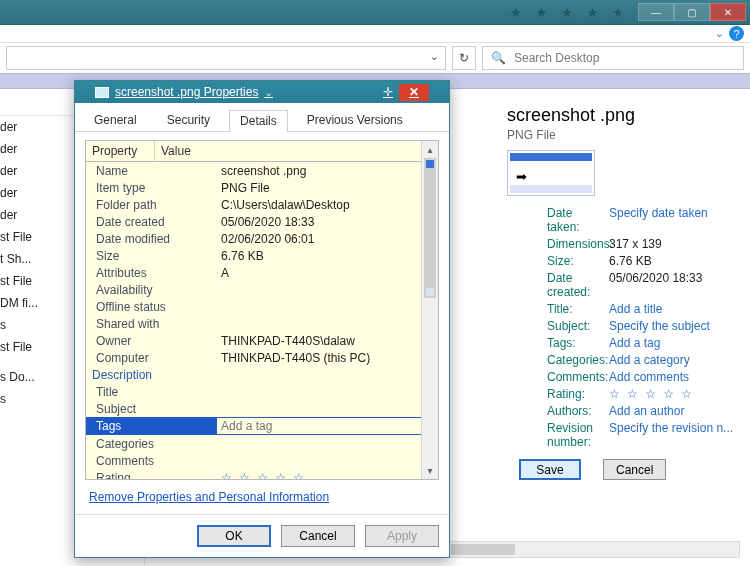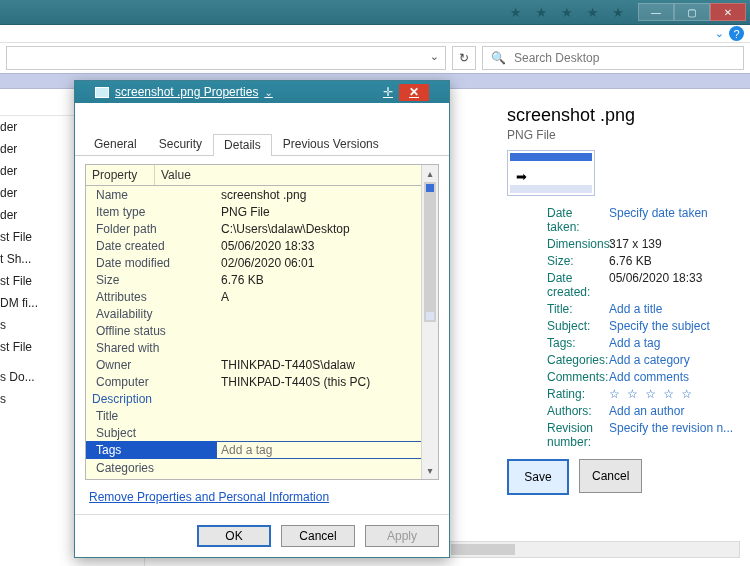--- a/index.html
+++ b/index.html
@@ -81,21 +81,21 @@
   }
   .thumb::before{content:"";position:absolute;left:2px;top:2px;right:2px;height:8px;background:#3a6fd8;}
   .thumb::after{content:"";position:absolute;left:2px;bottom:2px;right:2px;height:8px;background:#dbe2f4;}
   .thumb .arrow{position:absolute;left:8px;top:18px;font-size:13px;color:#000;}
   .meta{display:grid;grid-template-columns:98px 1fr;row-gap:3px;column-gap:4px;}
   .meta .k{color:#0f766e;margin-left:40px;}
   .meta .v{color:#222;}
   .meta .v.link{color:#2a6ec4;}
   .meta .stars{color:#2a6ec4;letter-spacing:2px;}
   .btnbar{margin-top:10px;display:flex;gap:10px;}
-  .btn{min-width:62px;height:21px;border:1px solid #8f8f8f;background:#e6e6e6;display:flex;align-items:center;justify-content:center;padding:16px 12px;font-size:12px;}
+  .btn{min-width:62px;height:21px;border:1px solid #8f8f8f;background:#e6e6e6;display:flex;align-items:center;justify-content:center;padding:8px 12px;font-size:12px;margin-left:12px;}
   .btn.primary{border:2px solid #2a6ec4;background:#dfefff;}
 
   
   .dlg{
     position:absolute;
     left:74px; top:80px;
     width:376px; height:478px;
     background:#fff;
     border:1px solid #3c7f8f;
     box-shadow:0 4px 14px rgba(0,0,0,.35);
@@ -103,21 +103,21 @@
   }
   .dlg .dtitle{
     height:22px;background:linear-gradient(#2f88a0,#2a7e96);
     display:flex;align-items:center;padding:0 20px;color:#fff;gap:6px;text-decoration:underline;
   }
   .dlg .dtitle .ico{width:14px;height:11px;background:#cfeff7;border:1px solid #fff;}
   .dlg .dtitle .sp{flex:1;}
   .dlg .dtitle .chev{color:#e2f3f8;font-size:10px;}
   .dlg .dtitle .pin{color:#e2f3f8;font-size:12px;}
   .dlg .dtitle .xb{width:30px;height:17px;background:#d9402c;color:#fff;display:flex;align-items:center;justify-content:center;font-size:12px;font-weight:bold;}
-  .dlg .tabs{display:flex;border-bottom:1px solid #cfcfcf;padding:6px 8px 0;gap:0;background:#fff;margin-top:24px;}
+  .dlg .tabs{display:flex;border-bottom:1px solid #cfcfcf;padding:6px 8px 0;gap:8px;background:#fff;}
   .dlg .tab{padding:3px 10px 4px;border:1px solid transparent;border-bottom:none;color:#333;font-size:12px;}
   .dlg .tab.active{border-color:#cfcfcf;background:#fff;position:relative;top:1px;}
   .dlg .body{flex:1;padding:8px 10px 6px;display:flex;flex-direction:column;min-height:0;}
   .propgrid{
     flex:1;border:1px solid #b8b8b8;background:#fefee3;
     overflow:hidden;position:relative;display:flex;flex-direction:column;
   }
   .propgrid .phdr{display:flex;background:#fefee3;border-bottom:1px solid #b8b8b8;font-size:12px;}
   .propgrid .phdr div{padding:3px 6px;color:#333;}
   .propgrid .phdr .c1{width:69px;border-right:1px solid #d7d7b0;}

